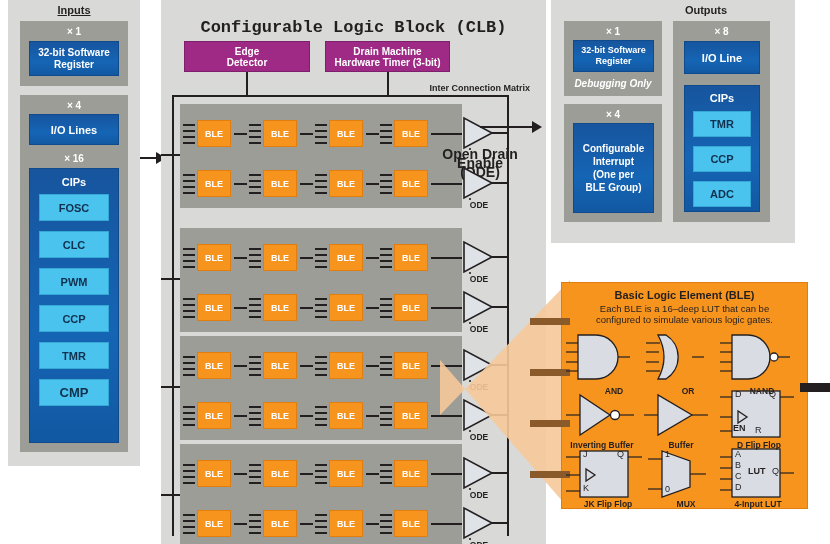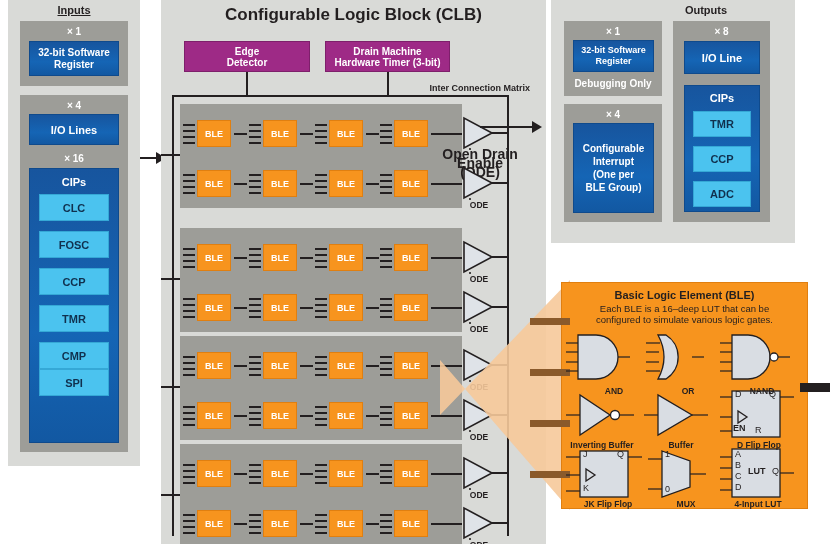--- a/index.html
+++ b/index.html
@@ -53,36 +53,36 @@
 
 <div class="abs group-gray" style="left:20px;top:95px;width:108px;height:357px;"></div>
 <div class="abs ctr xlabel" style="left:20px;top:98px;width:108px;height:14px;font-size:10px;">× 4</div>
 <div class="abs blue-deep ctr" style="left:29px;top:114px;width:90px;height:31px;font-size:11px;">I/O Lines</div>
 
 <div class="abs ctr xlabel" style="left:20px;top:151px;width:108px;height:14px;font-size:10px;">× 16</div>
 
 <div class="abs blue-deep" style="left:29px;top:168px;width:90px;height:275px;">
   <div class="ctr" style="height:20px;font-size:11px;margin-top:3px;">CIPs</div>
   <div id="input-cips-list" style="padding:2px 9px 0 9px;">
+      <div class="lblue ctr" style="height: 25px; margin-bottom: 10px; font-size: 11px;">FOSC</div>
       <div class="lblue ctr" style="height: 25px; margin-bottom: 10px; font-size: 11px;">CLC</div>
-      <div class="lblue ctr" style="height: 25px; margin-bottom: 10px; font-size: 11px;">FOSC</div>
+      <div class="lblue ctr" style="height: 25px; margin-bottom: 10px; font-size: 11px;">PWM</div>
       <div class="lblue ctr" style="height: 25px; margin-bottom: 10px; font-size: 11px;">CCP</div>
       <div class="lblue ctr" style="height: 25px; margin-bottom: 10px; font-size: 11px;">TMR</div>
-      <div class="lblue ctr" style="height: 25px; font-size: 11px;">CMP</div>
-      <div class="lblue ctr" style="height: 25px; margin-bottom: 10px; font-size: 11px;">SPI</div>
+      <div class="lblue ctr" style="height: 25px; margin-bottom: 10px; font-size: 13px;">CMP</div>
     </div>
 </div>
 
 <div class="abs hline" style="left:140px;top:157px;width:20px;height:2px;"></div>
 <div class="abs" style="left:156px;top:152px;width:0;height:0;border-left:10px solid #231f20;
             border-top:6px solid transparent;border-bottom:6px solid transparent;"></div>
 
 <div class="abs panel-bg" style="left:161px;top:0px;width:385px;height:544px;"></div>
 
-<div class="abs ctr sect-title" style="left:161px;top:4px;width:385px;height:22px;font-size:17px;">Configurable Logic Block (CLB)</div>
+<div class="abs ctr sect-title" style="left:161px;top:16px;width:385px;height:22px;font-size:17px;font-family:Liberation Mono, monospace;">Configurable Logic Block (CLB)</div>
 
 <div class="abs purple" style="left:184px;top:41px;width:126px;height:31px;">
   <div class="ctr" style="height:100%;flex-direction:column;line-height:11px;font-size:10px;">
     <span>Edge</span>
     <span>Detector</span>
   </div>
 </div>
 <div class="abs purple" style="left:325px;top:41px;width:125px;height:31px;">
   <div class="ctr" style="height:100%;flex-direction:column;line-height:11px;font-size:10px;">
     <span>Drain Machine</span>
@@ -369,21 +369,21 @@
 <div class="abs ctr sect-title" style="left:584px;top:2px;width:244px;height:16px;font-size:11px;">Outputs</div>
 
 <div class="abs group-gray" style="left:564px;top:21px;width:98px;height:75px;"></div>
 <div class="abs ctr xlabel" style="left:564px;top:24px;width:98px;height:14px;font-size:10px;">× 1</div>
 <div class="abs blue-deep" style="left:573px;top:40px;width:81px;height:32px;">
   <div class="ctr" style="height:100%;flex-direction:column;line-height:11px;font-size:9px;">
     <span>32-bit Software</span>
     <span>Register</span>
   </div>
 </div>
-<div class="abs ctr xlabel" style="left:564px;top:76px;width:98px;height:14px;font-size:10px;">Debugging Only</div>
+<div class="abs ctr xlabel" style="left:564px;top:76px;width:98px;height:14px;font-size:10px;font-style:italic;">Debugging Only</div>
 
 <div class="abs group-gray" style="left:564px;top:104px;width:98px;height:118px;"></div>
 <div class="abs ctr xlabel" style="left:564px;top:107px;width:98px;height:14px;font-size:10px;">× 4</div>
 <div class="abs blue-deep" style="left:573px;top:123px;width:81px;height:90px;">
   <div class="ctr" style="height:100%;flex-direction:column;line-height:13px;font-size:10px;">
     <span>Configurable</span>
     <span>Interrupt</span>
     <span>(One per</span>
     <span>BLE Group)</span>
   </div>

